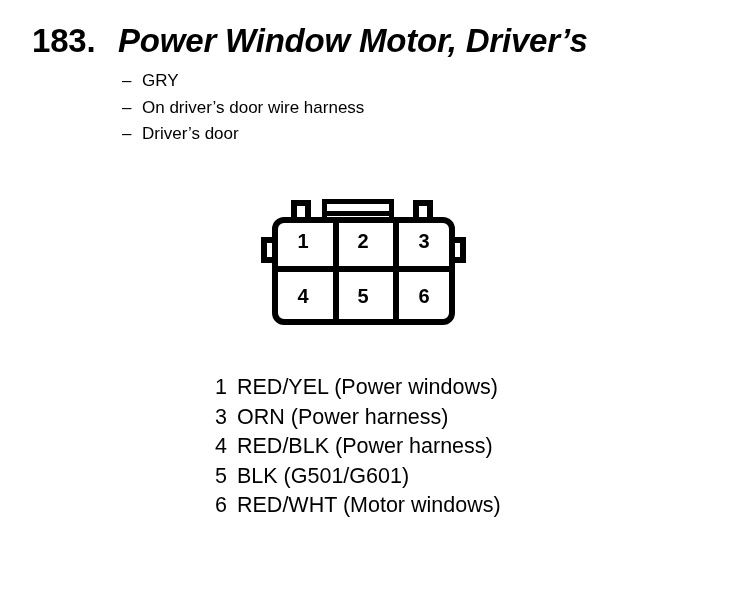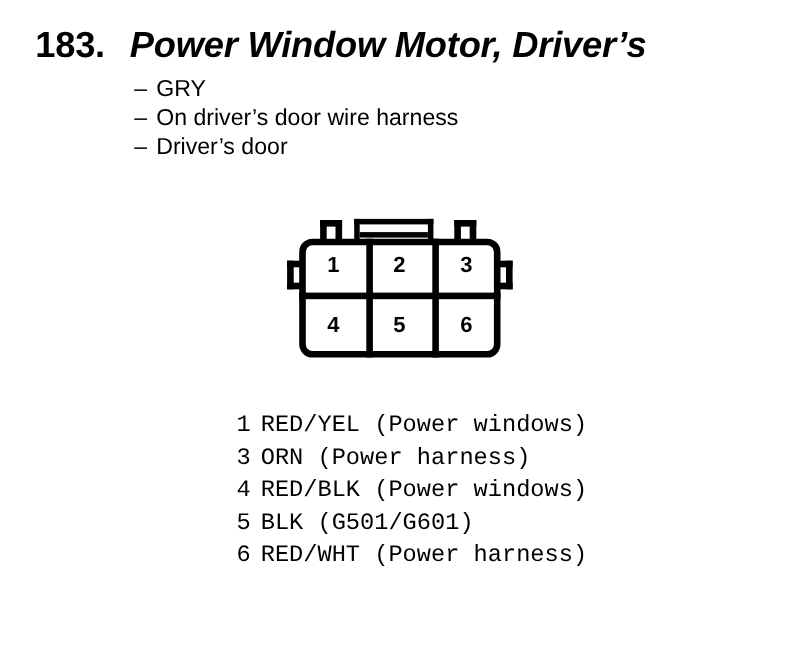--- a/index.html
+++ b/index.html
@@ -35,21 +35,21 @@
   .entry-header .entry-title {
     display: inline;
     font-style: italic;
   }
 
   
   .attr-list {
     position: absolute;
     left: 122px;
     top: 68px;
-    font-size: 21px;
+    font-size: 17px;
     line-height: 26.5px;
   }
   .attr-item {
     white-space: nowrap;
   }
   .attr-dash {
     display: inline-block;
     width: 20px;
   }
 
@@ -165,21 +165,20 @@
   
   .pin-legend {
     position: absolute;
     left: 215px;
     top: 373px;
     font-size: 21.5px;
     line-height: 29.5px;
   }
   .pin-row {
     white-space: nowrap;
-    font-family: Liberation Mono, monospace;
   }
   .pin-num {
     display: inline-block;
     width: 22px;
     text-align: left;
   }
   .pin-label {
     display: inline;
   }
 </style>
@@ -225,21 +224,21 @@
 </div>
 
 <div class="pin-legend">
   <div class="pin-row">
     <span class="pin-num">1</span><span class="pin-label">RED/YEL (Power windows)</span>
   </div>
   <div class="pin-row">
     <span class="pin-num">3</span><span class="pin-label">ORN (Power harness)</span>
   </div>
   <div class="pin-row">
-    <span class="pin-num">4</span><span class="pin-label">RED/BLK (Power windows)</span>
+    <span class="pin-num">4</span><span class="pin-label">RED/BLK (Power harness)</span>
   </div>
   <div class="pin-row">
     <span class="pin-num">5</span><span class="pin-label">BLK (G501/G601)</span>
   </div>
   <div class="pin-row">
-    <span class="pin-num">6</span><span class="pin-label">RED/WHT (Power harness)</span>
+    <span class="pin-num">6</span><span class="pin-label">RED/WHT (Motor windows)</span>
   </div>
 </div>
 
 </body></html>

